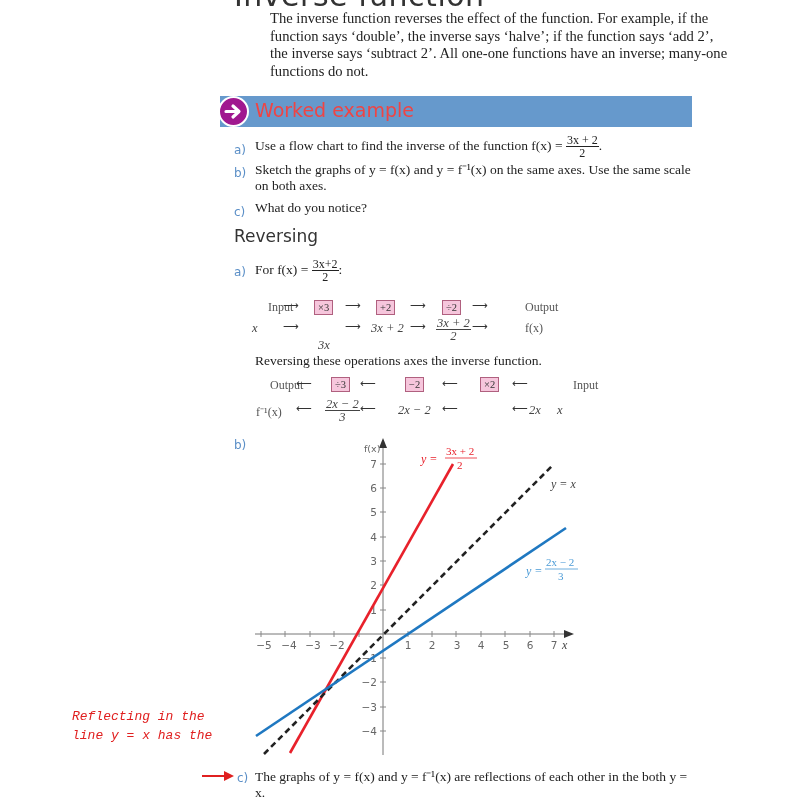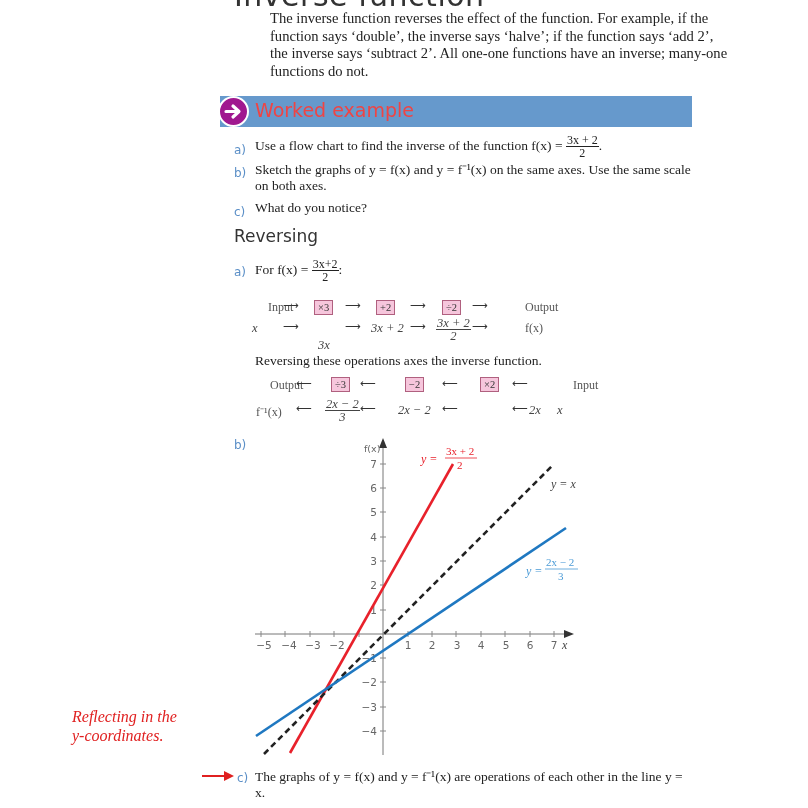--- a/index.html
+++ b/index.html
@@ -13,21 +13,21 @@
   .q-label { font-family:"DejaVu Sans", sans-serif; font-size:12px; color:#5b8fc7; }
   .q-text { font-size:13.5px; line-height:16px; }
   .frac { display:inline-block; vertical-align:middle; text-align:center; font-size:12px; line-height:12px; }
   .frac .num { display:block; border-bottom:1px solid currentColor; padding:0 1px; }
   .frac .den { display:block; }
   .solution { left:234px; top:226px; font-family:"DejaVu Sans", sans-serif; font-size:17px; color:#333; }
   .flow { font-family:Liberation Serif, serif; font-size:12px; color:#555;margin-left:16px; }
   .op { background:#f6c6dc; border:1px solid #b0607f; padding:0 3px; font-size:10.5px; color:#333; line-height:13px; }
   .math { font-family:"Liberation Serif", serif; font-style:italic; font-size:12.5px; color:#444; }
   .arrow { font-size:11px; color:#333; }
-  .note { left:72px; top:707px; width:150px; font-family:Liberation Serif, serif; font-style:italic; font-size:16px; line-height:19px; color:#e02020; }
+  .note { left:72px; top:707px; width:150px; font-family:Liberation Mono, monospace; font-style:italic; font-size:13px; line-height:19px; color:#e02020; }
 </style>
 </head>
 <body>
 
 <div class="abs heading-cut">Inverse function</div>
 
 <div class="abs intro">The inverse function reverses the effect of the function. For example, if the function says ‘double’, the inverse says ‘halve’; if the function says ‘add 2’, the inverse says ‘subtract 2’. All one-one functions have an inverse; many-one functions do not.</div>
 
 <div class="abs banner"></div>
 <div class="abs banner-icon">
@@ -200,17 +200,17 @@
   </g>
 
   <g>
     <line x1="202" y1="776" x2="226" y2="776" stroke="#e02020" stroke-width="2"></line>
     <polygon points="234,776 224,771 224,781" fill="#e02020"></polygon>
   </g>
 </svg>
 
 <div class="abs note">
   <div>Reflecting in the</div>
-  <div>y-coordinates.</div>
+  <div>line y = x has the</div>
 </div>
 
 <div class="abs q-label" style="left:237px; top:771px;">c)</div>
-<div class="abs q-text" style="left:255px; top:769px; width:440px;">The graphs of y = f(x) and y = f⁻¹(x) are operations of each other in the line y = x.</div>
+<div class="abs q-text" style="left:255px; top:769px; width:440px;">The graphs of y = f(x) and y = f⁻¹(x) are reflections of each other in the both y = x.</div>
 
 </body></html>

